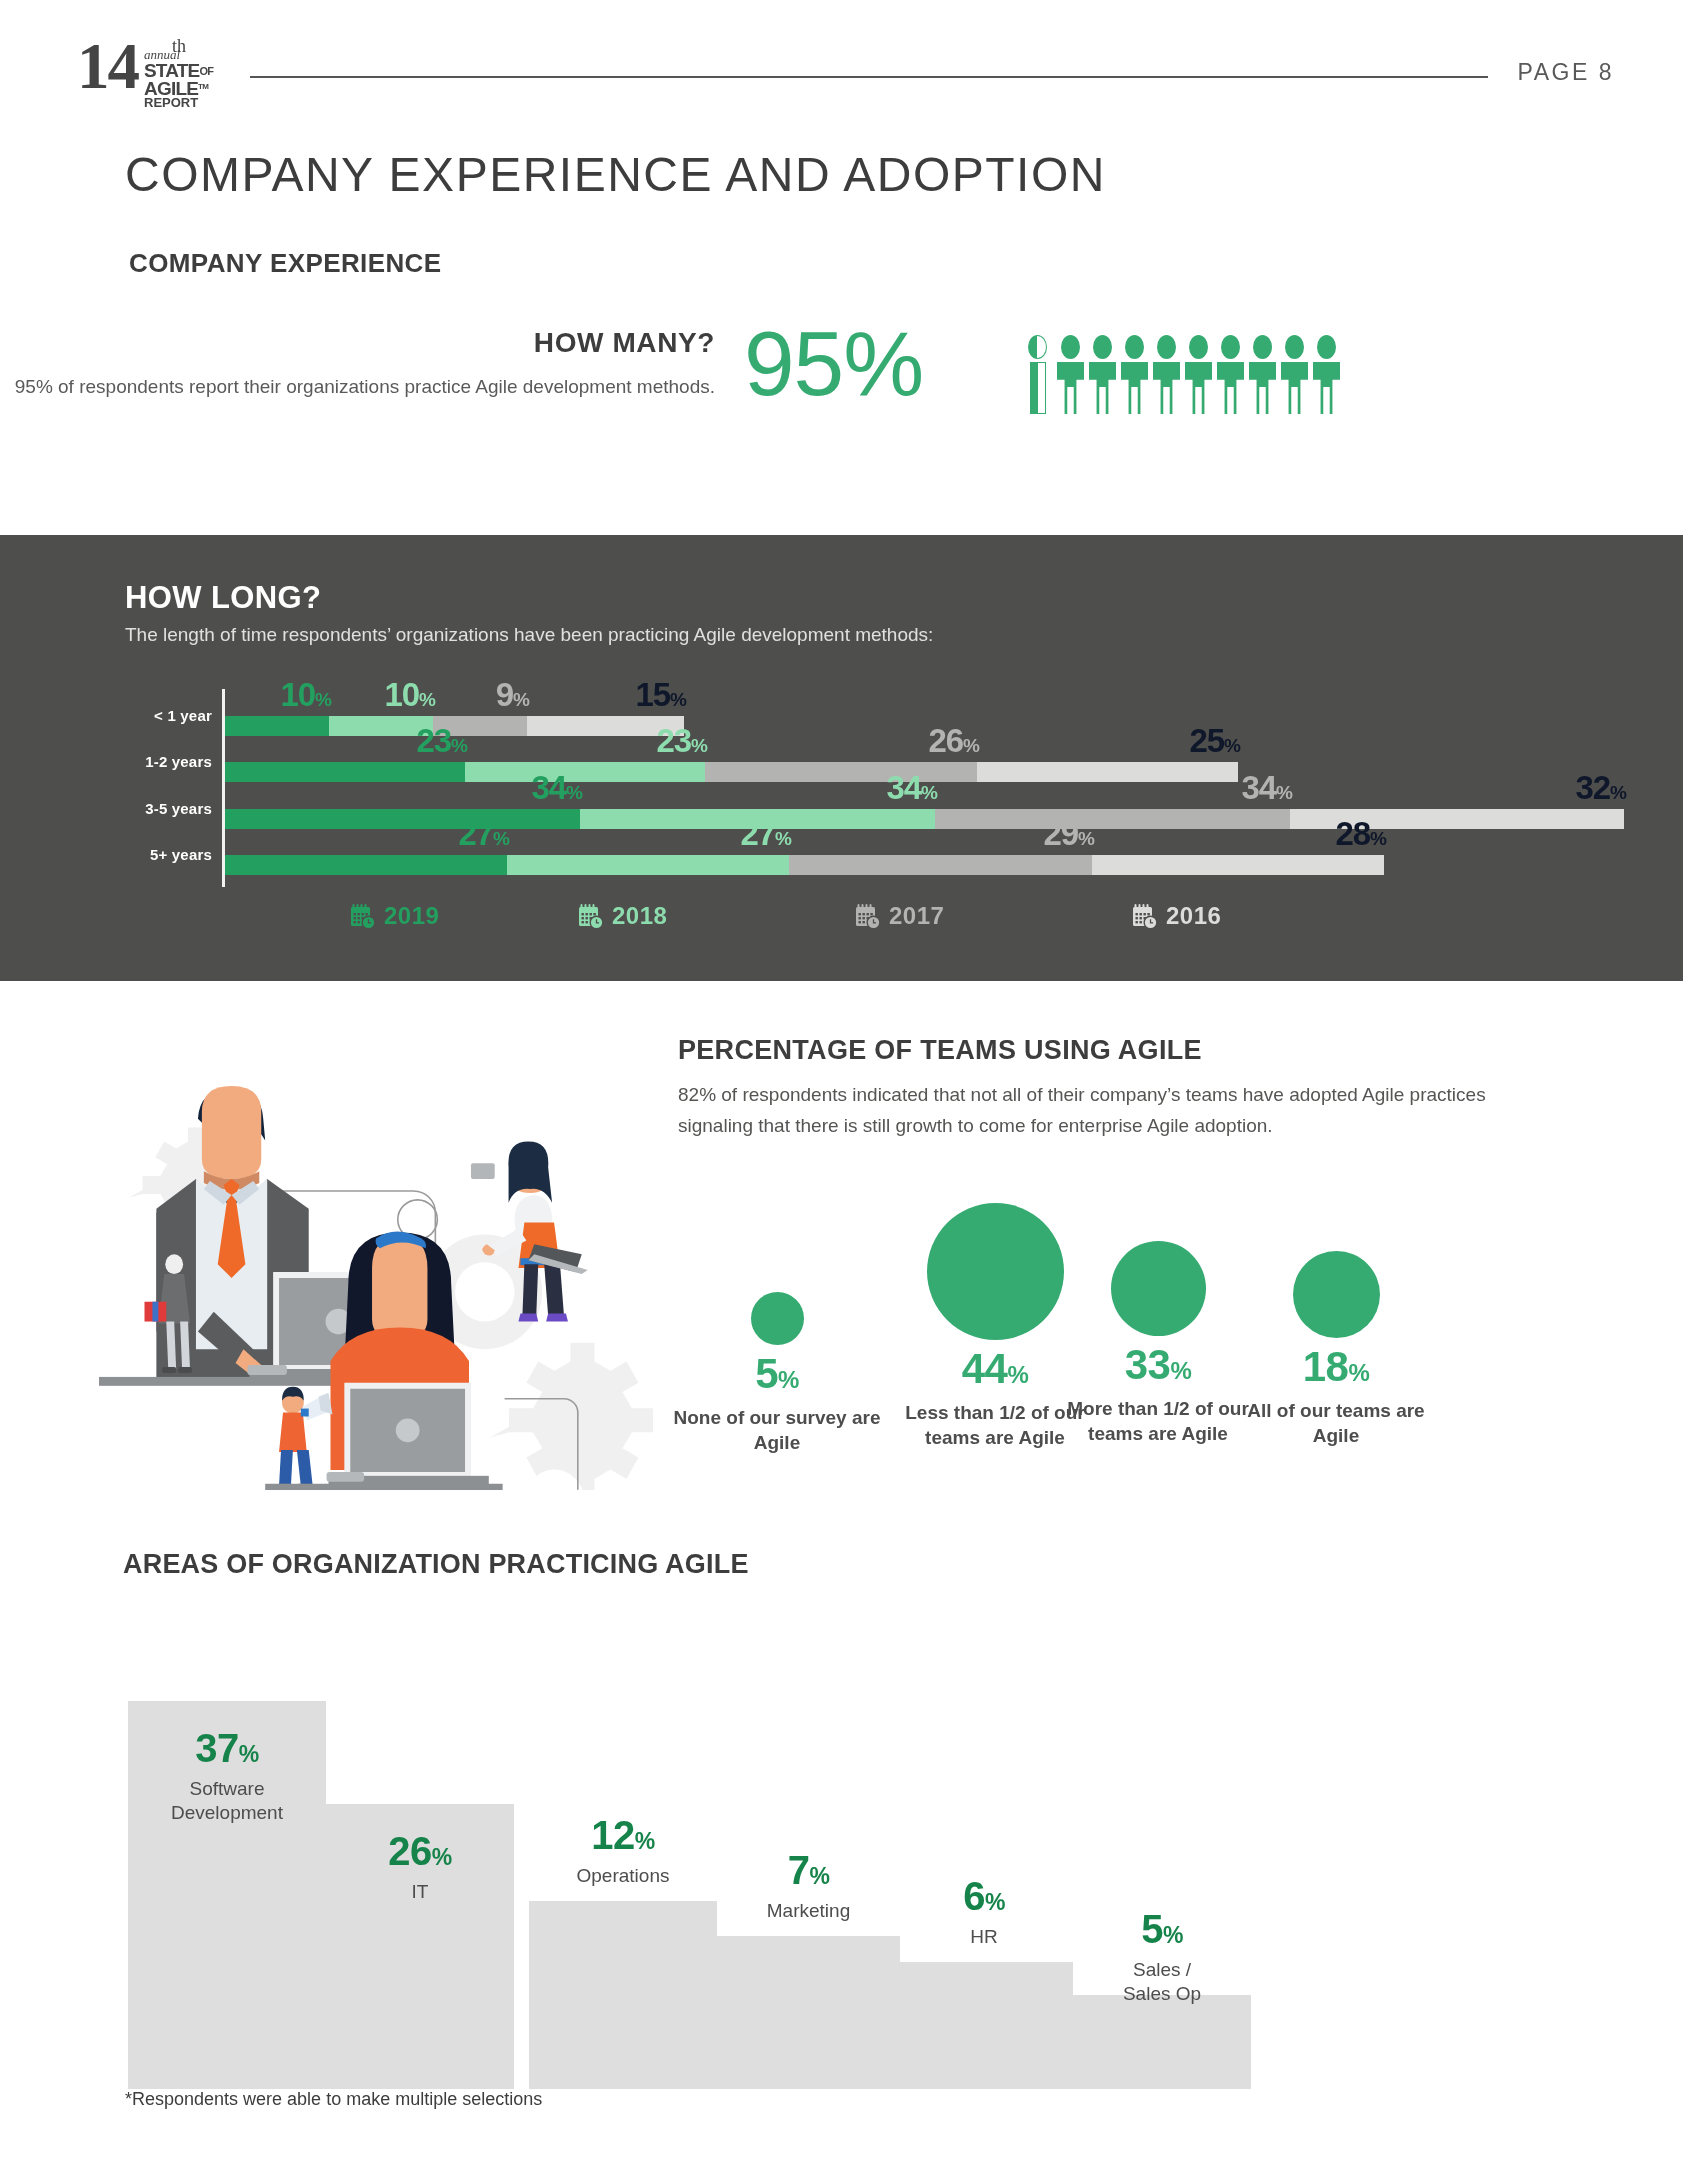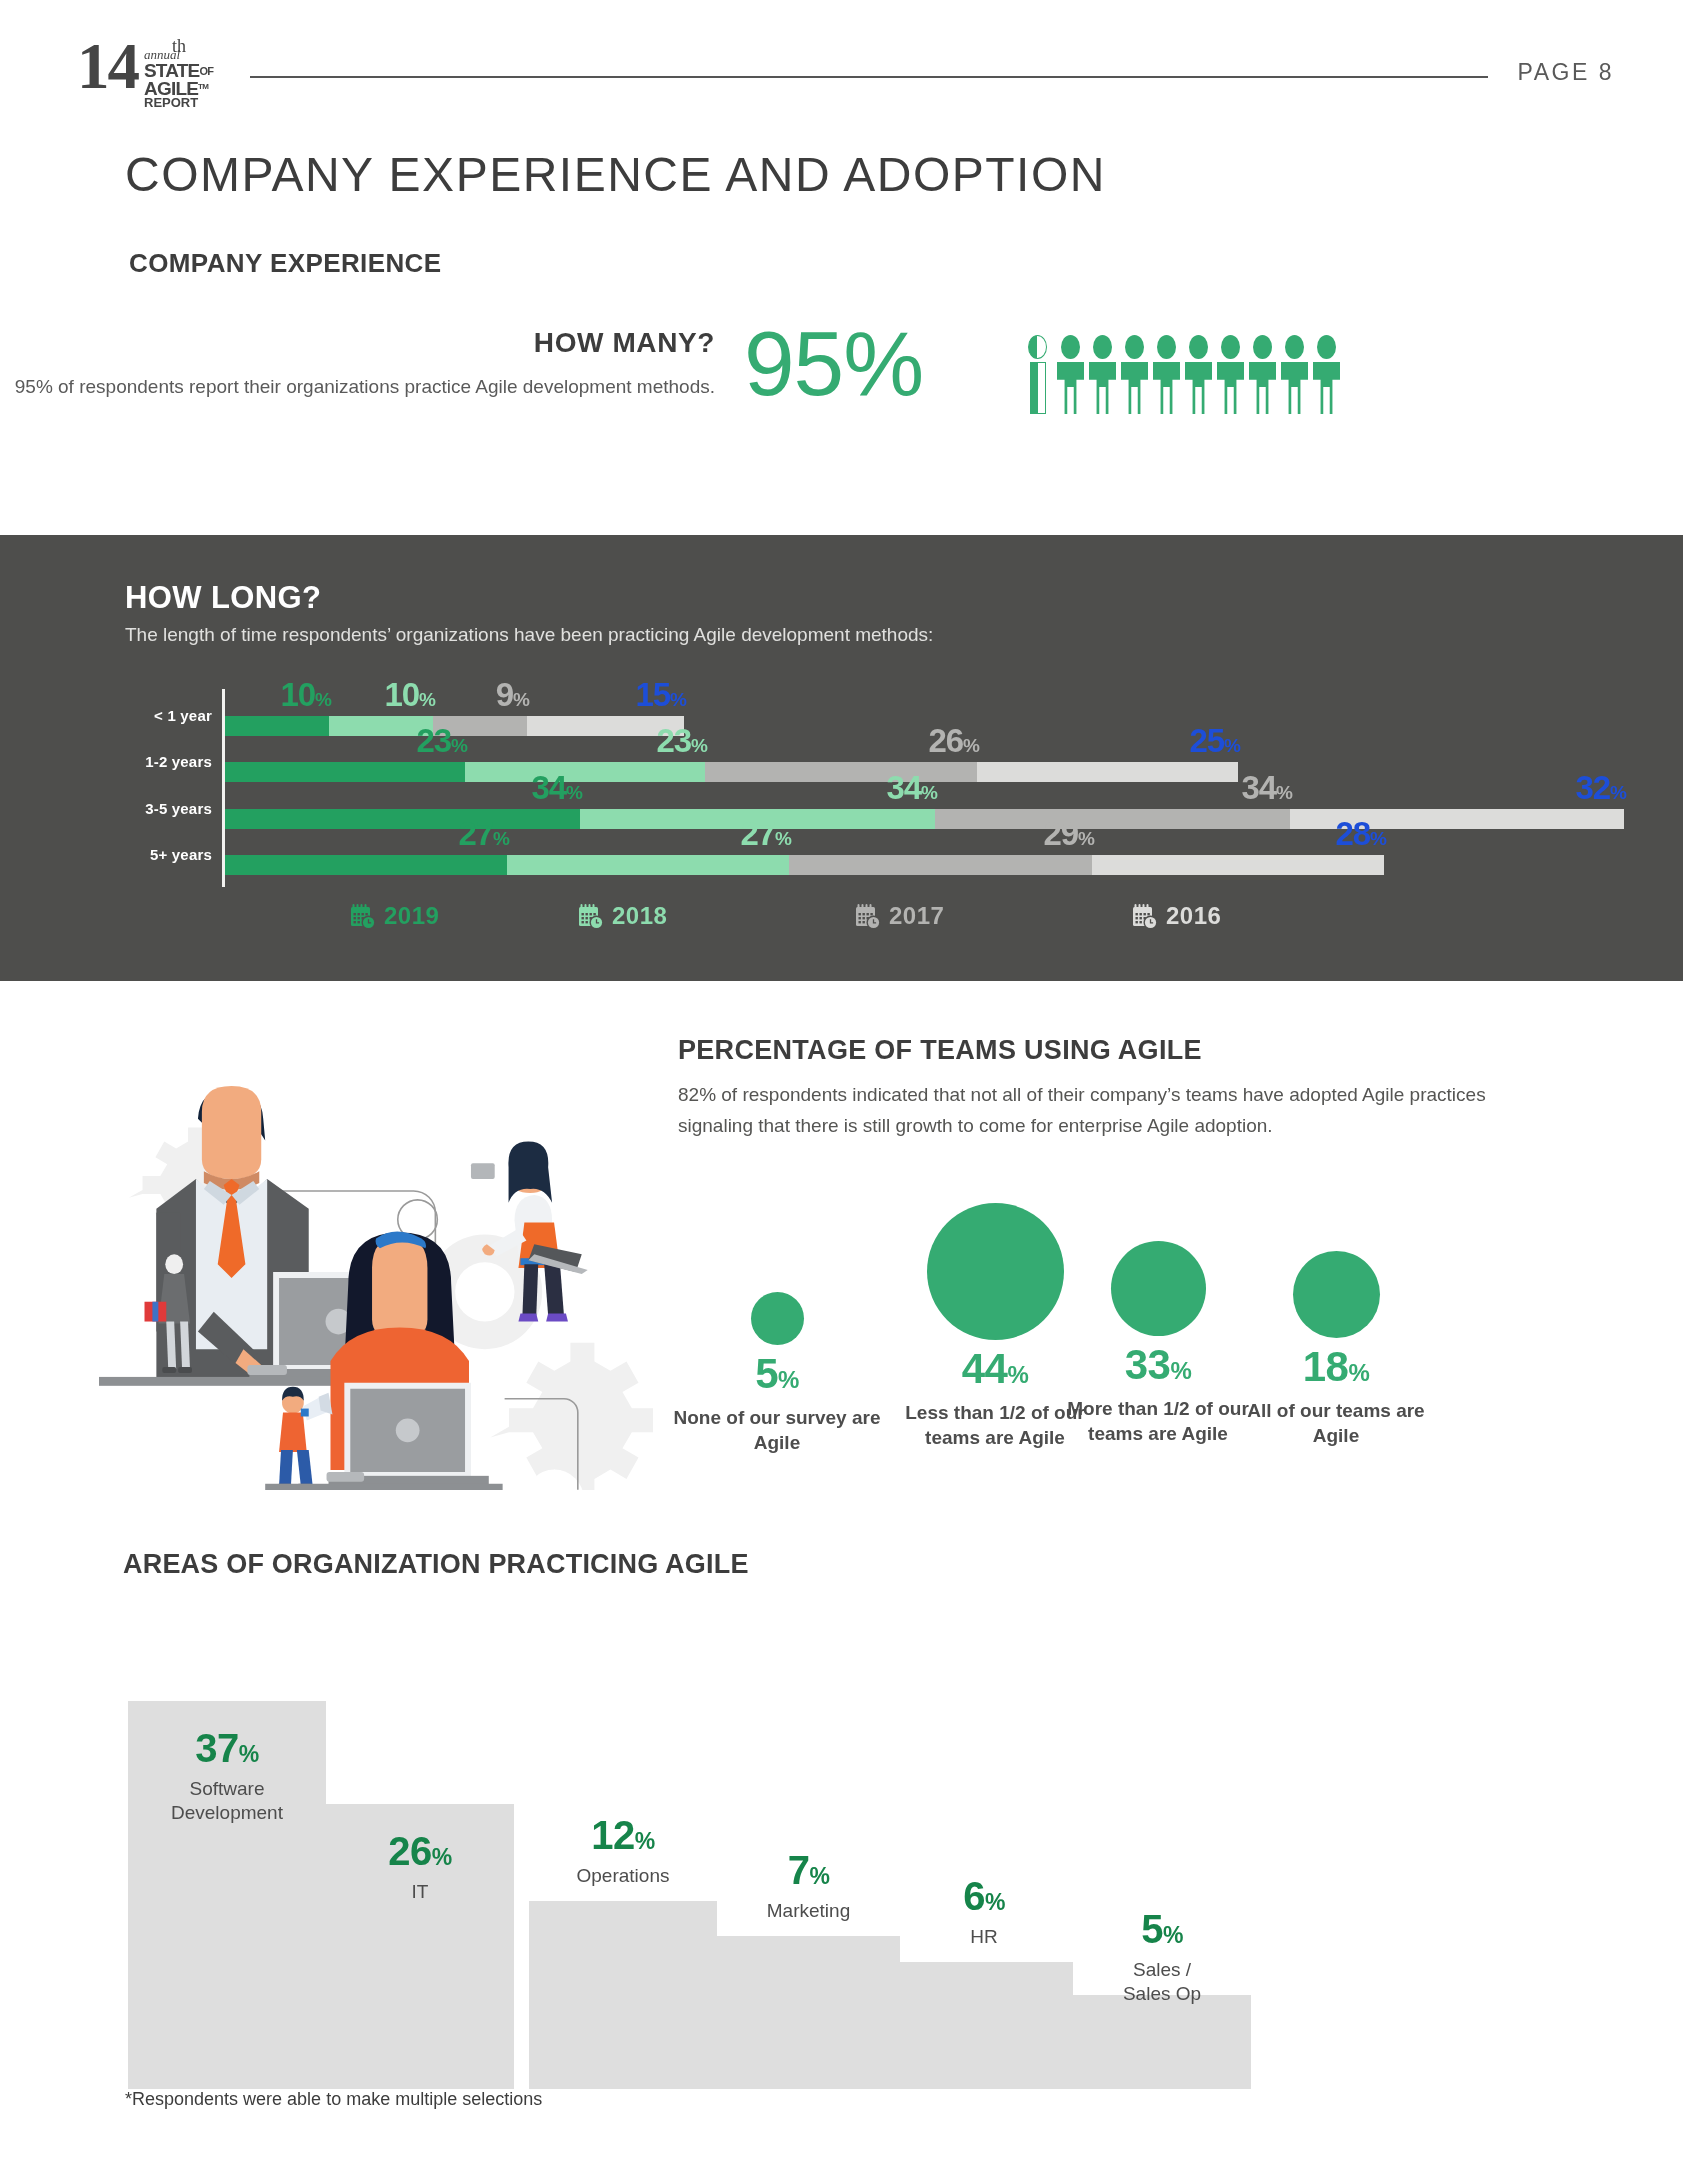--- a/index.html
+++ b/index.html
@@ -134,21 +134,21 @@
     letter-spacing:-1px;
   }
   .seg .lbl .pct { font-size:19px; font-weight:700; }
   .c2019 { background:#23a060; }
   .c2018 { background:#8ddcae; }
   .c2017 { background:#b3b3b1; }
   .c2016 { background:#dcdcda; }
   .l2019 { color:#23a060; }
   .l2018 { color:#8ddcae; }
   .l2017 { color:#b3b3b1; }
-  .l2016 { color:#1d4ed8; }
+  .l2016 { color:#0f172a; }
 
   .legend-long {
     position:absolute; left:225px; top:223px; width:1287px; height:40px;
   }
   .leg-item { position:absolute; top:0; display:flex; align-items:flex-end; gap:8px; }
   .leg-item .year {
     font-size:24px; font-weight:700; letter-spacing:0.5px;
   }
   .cal-icon { width:26px; height:27px; position:relative; }
 

